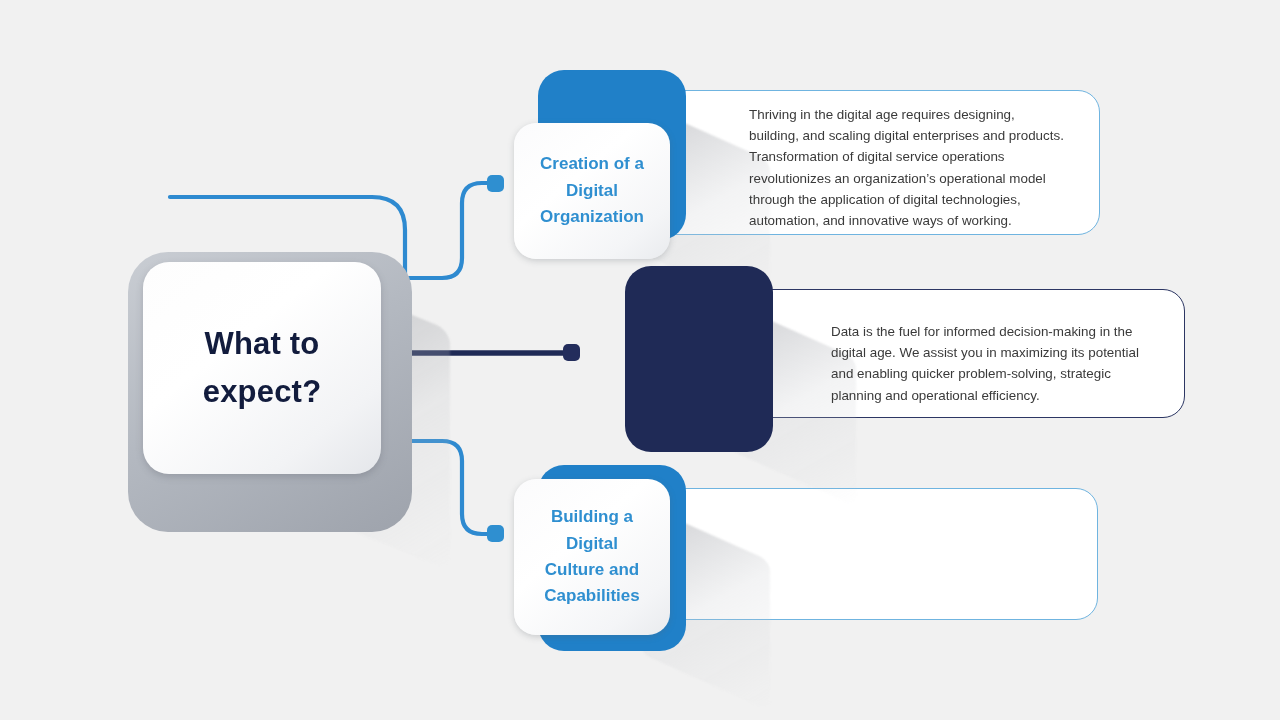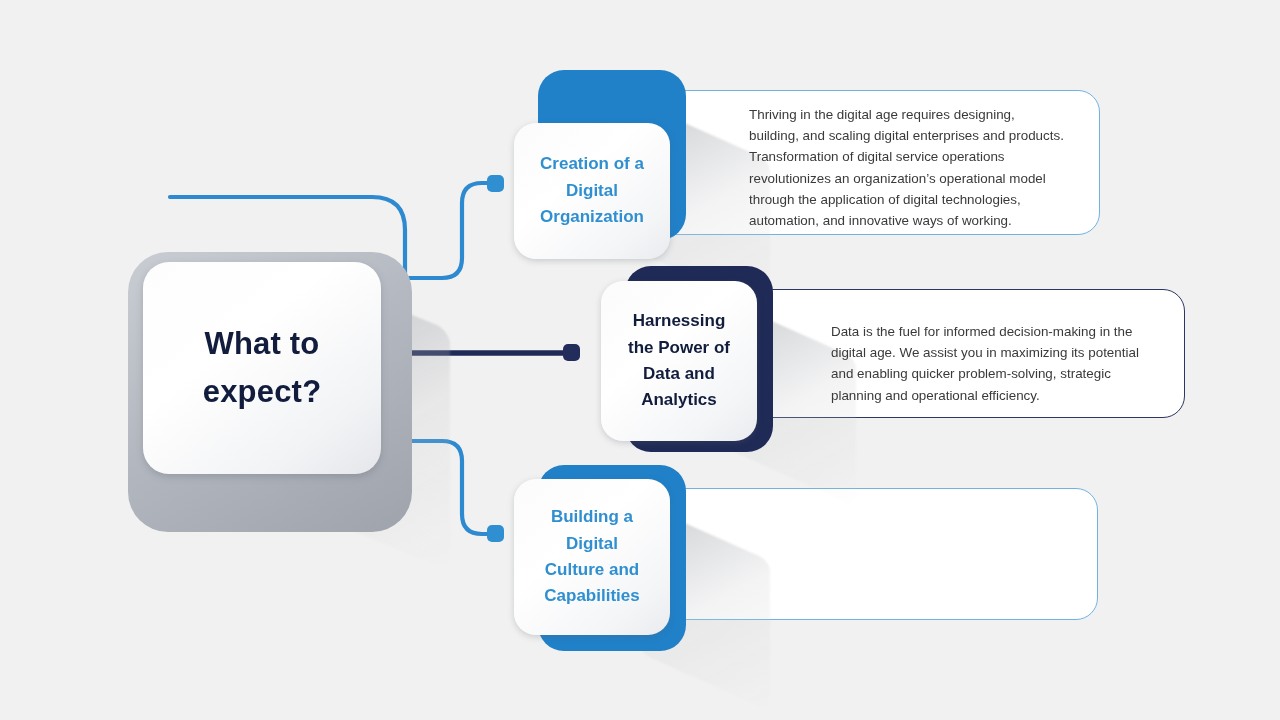--- a/index.html
+++ b/index.html
@@ -177,26 +177,20 @@
   <div class="node-sq" style="left:487px; top:175px; background:#2f8fd0;"></div>
 
   <div class="panel" style="left:685px; top:289px; width:500px; height:129px; border:1.6px solid #2c3663;"></div>
   <div class="panel-text" style="left:823px; top:321px; width:348px;margin-left:8px;">Data is the fuel for informed  decision-making in the
 digital age. We assist you in maximizing its potential
 and enabling quicker  problem-solving, strategic
 planning and operational  efficiency.</div>
 
   <div class="card-shadow-long" style="left:728px; top:330px; width:128px; height:148px;"></div>
   <div class="tab" style="left:625px; top:266px; width:148px; height:186px; background:#1f2a56;"></div>
-  <div class="label-card" style="left:601px; top:281px; width:156px; height:160px;">
-    <div class="label-card-text" style="color:#121c3d; white-space:pre-line;">Harnessing
-the Power of
-Data and
-Analytics</div>
-  </div>
   <div class="node-sq" style="left:563px; top:344px; background:#232d5c;"></div>
 
   <div class="panel" style="left:600px; top:488px; width:498px; height:132px; border:1.6px solid #6fb4e0;"></div>
 
   <div class="card-shadow-long" style="left:640px; top:532px; width:130px; height:150px;"></div>
   <div class="tab" style="left:538px; top:465px; width:148px; height:186px; background:#2080c8;"></div>
   <div class="label-card" style="left:514px; top:479px; width:156px; height:156px;align-items:center;">
     <div class="label-card-text" style="color:#2f8fd0; white-space:pre-line;">Building a
 Digital
 Culture and

